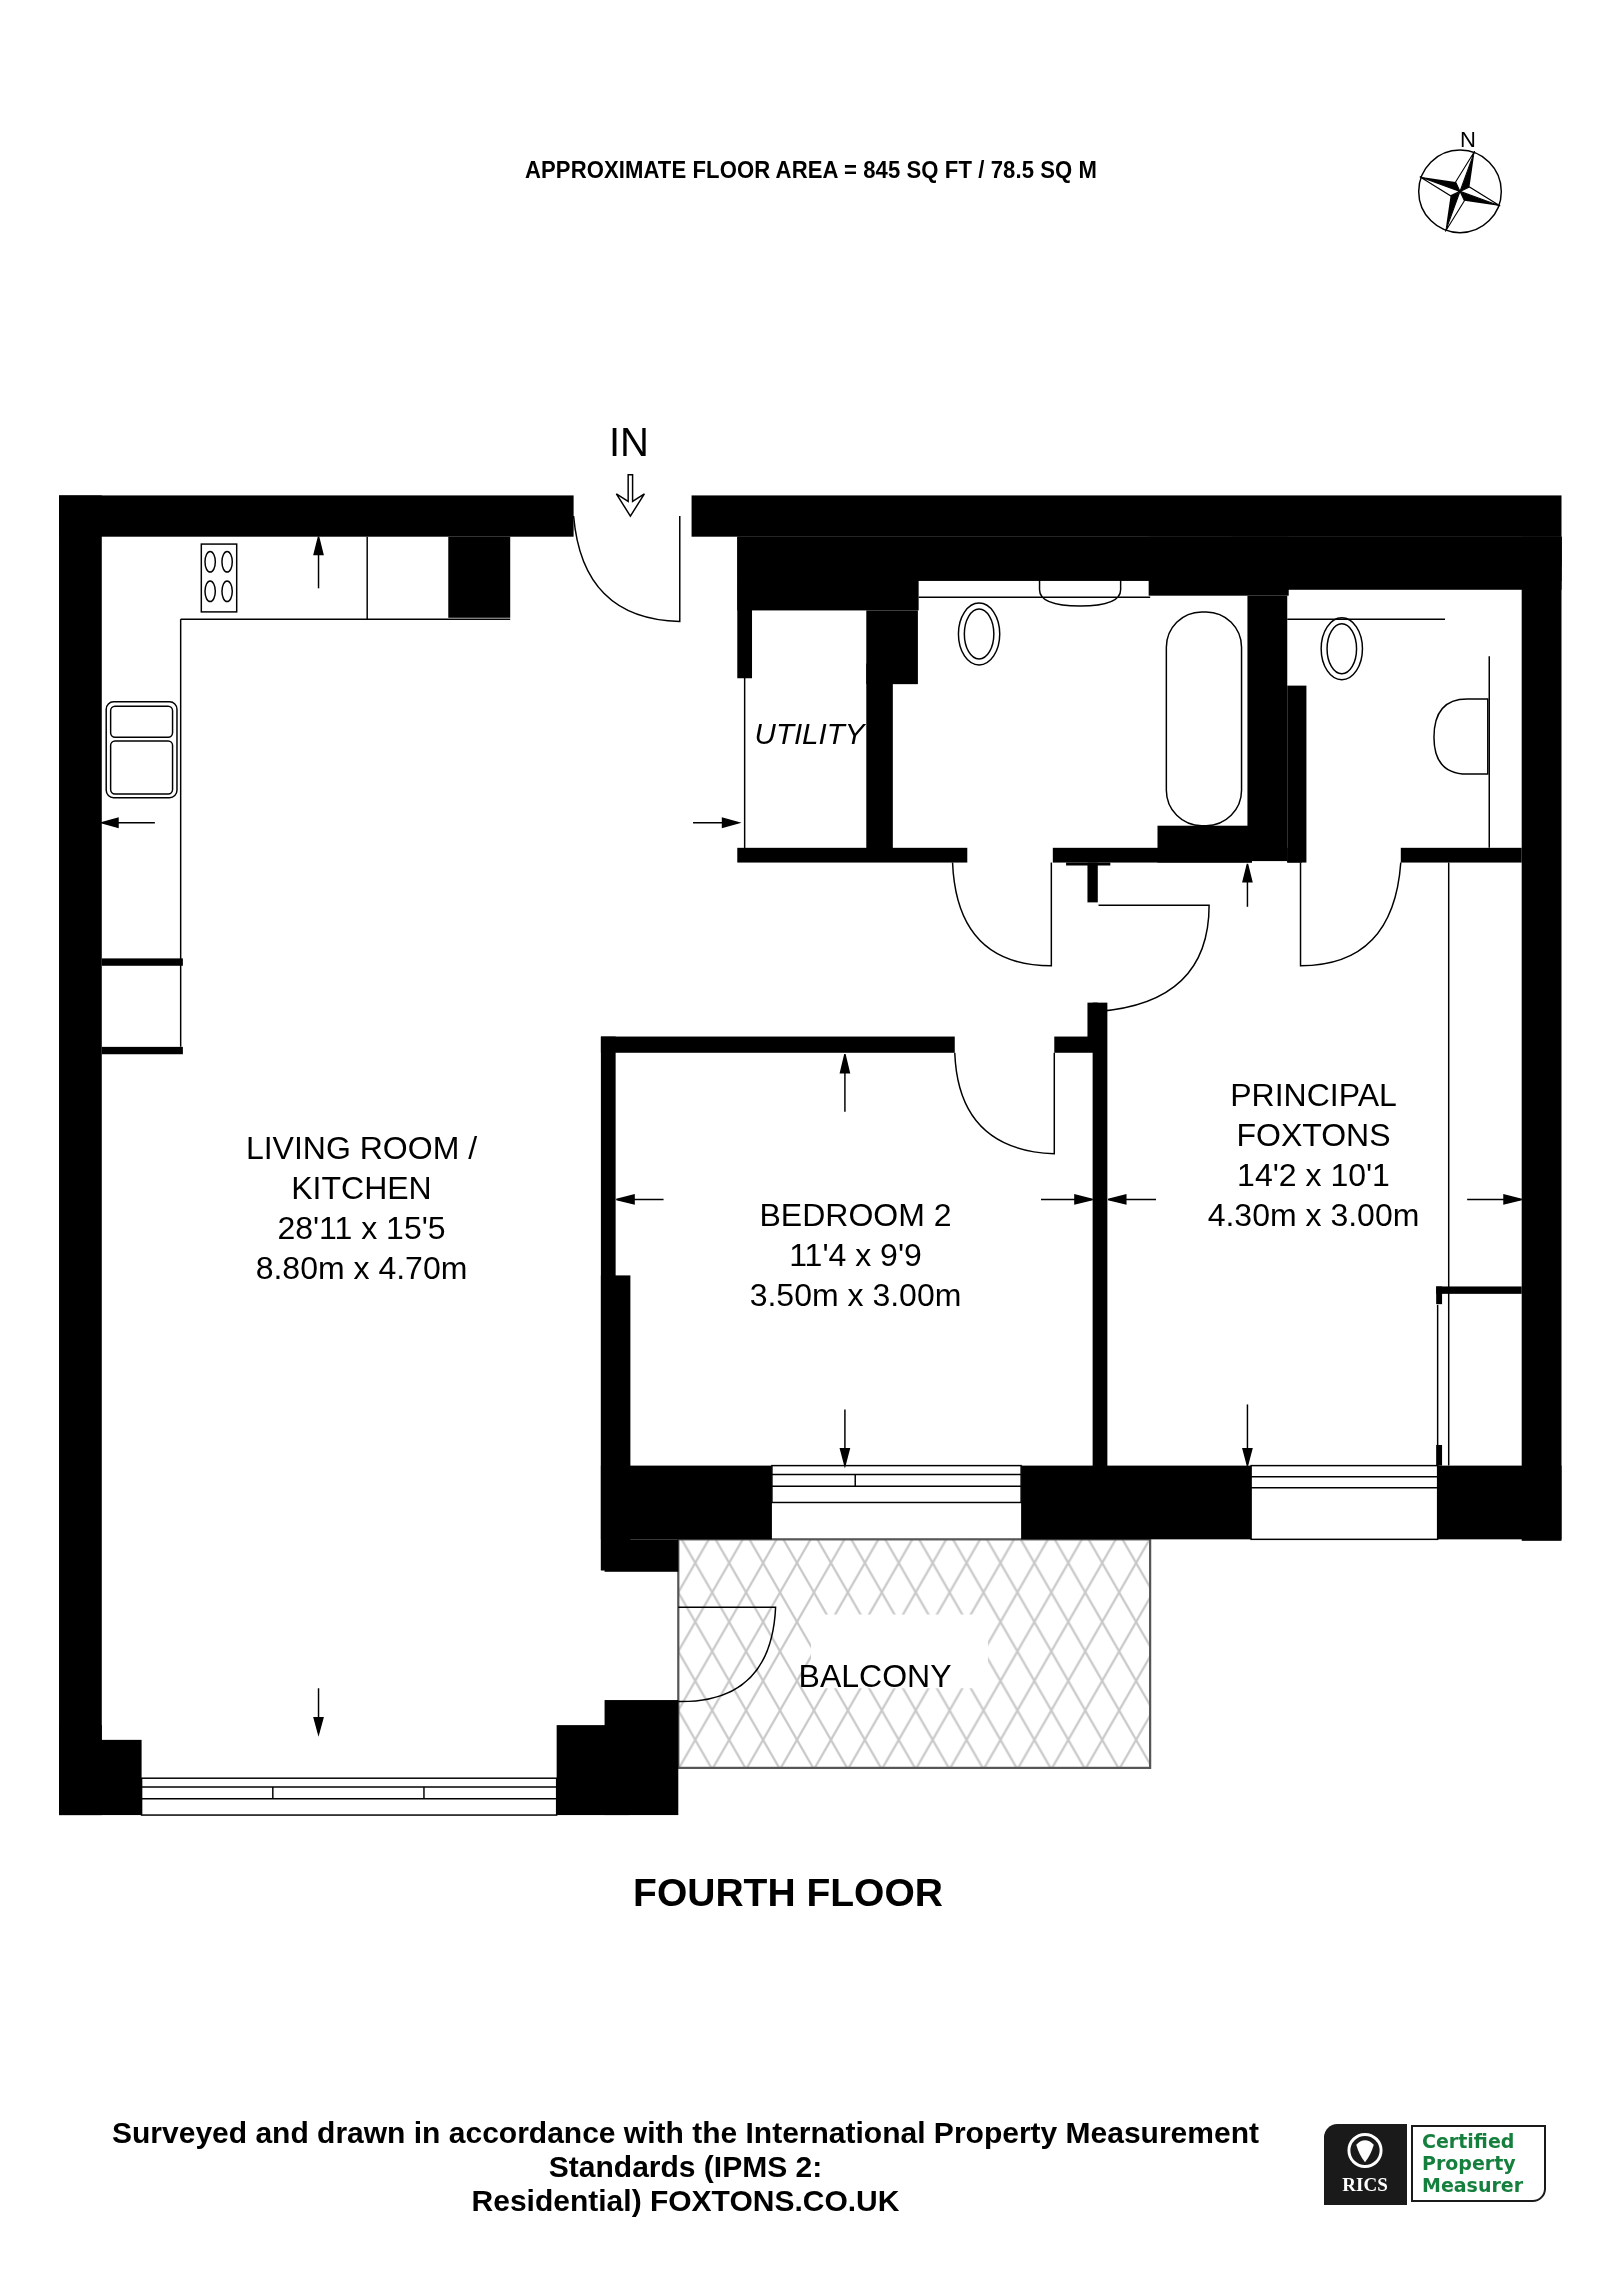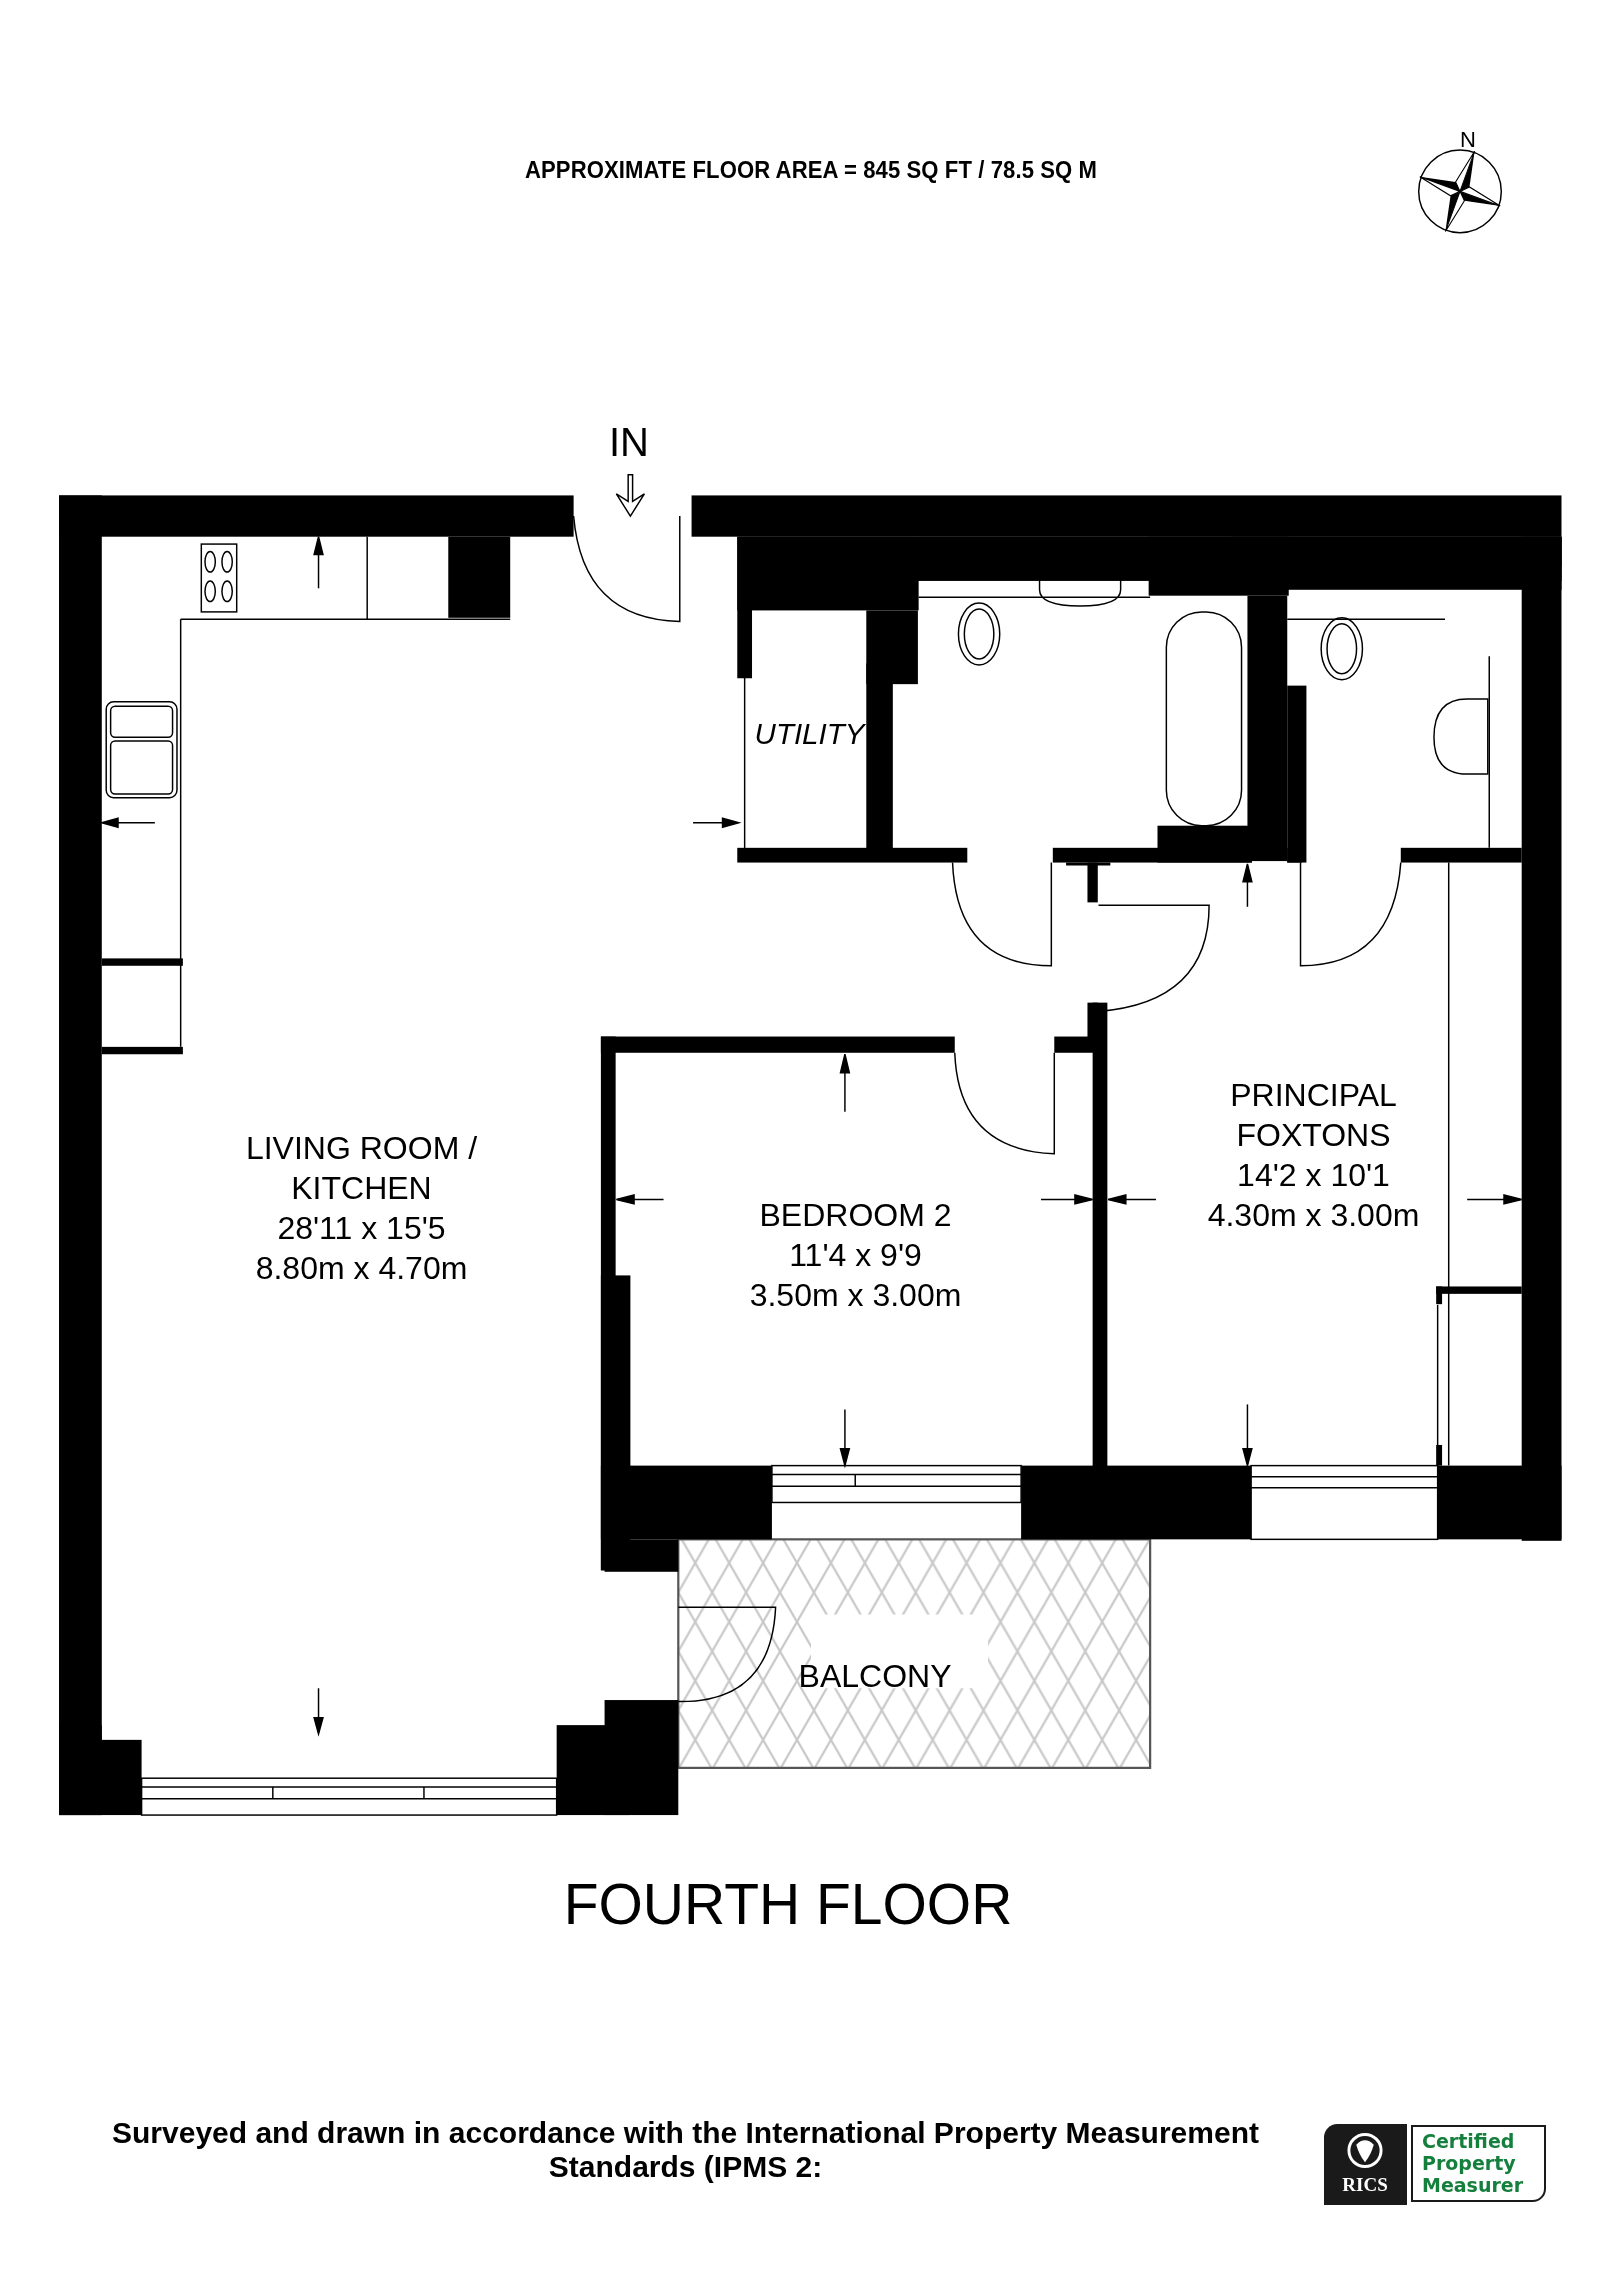--- a/index.html
+++ b/index.html
@@ -4,21 +4,21 @@
 <style>
   html, body { margin: 0; padding: 0; background: #ffffff; }
   body { width: 1622px; height: 2295px; position: relative; overflow: hidden; font-family: "Liberation Sans", sans-serif; color: #000; }
   .abs { position: absolute; }
   .header-title { left: 0; width: 1622px; top: 156px; text-align: center; font-weight: bold; font-size: 24px; letter-spacing: 0.1px; transform: scaleX(0.92); transform-origin: 811px 0; }
   .compass { left: 1401px; top: 125px; width: 118px; height: 118px; }
   .compass-n { left: 1460px; top: 127px; font-size: 22px; }
   .in-label { left: 609px; top: 420px; font-size: 40px; }
   .plan { left: 0; top: 0; width: 1622px; height: 2295px; }
   .room-label { text-align: center; font-size: 32px; line-height: 40px; }
-  .floor-title { left: 0; width: 1576px; top: 1871px; text-align: center; font-weight: normal; font-size: 57px; }
+  .floor-title { left: 0; width: 1576px; top: 1871px; text-align: center; font-weight: bold; font-size: 39px; }
   .footer-text { left: 44px; width: 1283px; top: 2116px; text-align: center; font-weight: bold; font-size: 30px; line-height: 34px; }
   .rics-dark { left: 1324px; top: 2124px; width: 83px; height: 81px; background: #1a1a1a; border-radius: 13.3px 0 0 0; }
   .rics-word { left: 1331px; top: 2174px; width: 68px; text-align: center; color: #fff; font-weight: bold; font-size: 19px; font-family: "Liberation Serif", serif; }
   .rics-box { left: 1411px; top: 2125px; width: 135px; height: 77px; border: 2.2px solid #1a1a1a; border-radius: 0 0 13.3px 0; box-sizing: border-box; }
   .rics-cert { left: 1422px; top: 2130px; font-weight: bold; font-size: 19px; line-height: 22px; font-family: "DejaVu Sans", sans-serif; color: #15803d; }
 </style>
 </head>
 <body>
 
 <div class="abs header-title">APPROXIMATE FLOOR AREA = 845 SQ FT / 78.5 SQ M</div>
@@ -243,20 +243,21 @@
 </div>
 
 <div class="abs room-label" style="left:772px; top:1628px; width:206px;margin-top:28px;">
   <div>BALCONY</div>
 </div>
 
 <div class="abs floor-title">FOURTH FLOOR</div>
 
 <div class="abs footer-text">
   <div>Surveyed and drawn in accordance with the International Property Measurement Standards (IPMS 2:</div>
+  <div>Residential) FOXTONS.CO.UK</div>
 </div>
 
 <div class="abs rics-dark"></div>
 <svg class="abs" style="left:1346px; top:2130px; width:38px; height:41px;" viewBox="0 0 52 56">
   <circle cx="26" cy="28" r="22" fill="none" stroke="#fff" stroke-width="4"></circle>
   <path d="M14,20 Q26,8 38,20 Q34,34 26,44 Q18,34 14,20 Z" fill="#fff"></path>
 </svg>
 <div class="abs rics-word">RICS</div>
 <div class="abs rics-box"></div>
 <div class="abs rics-cert">

